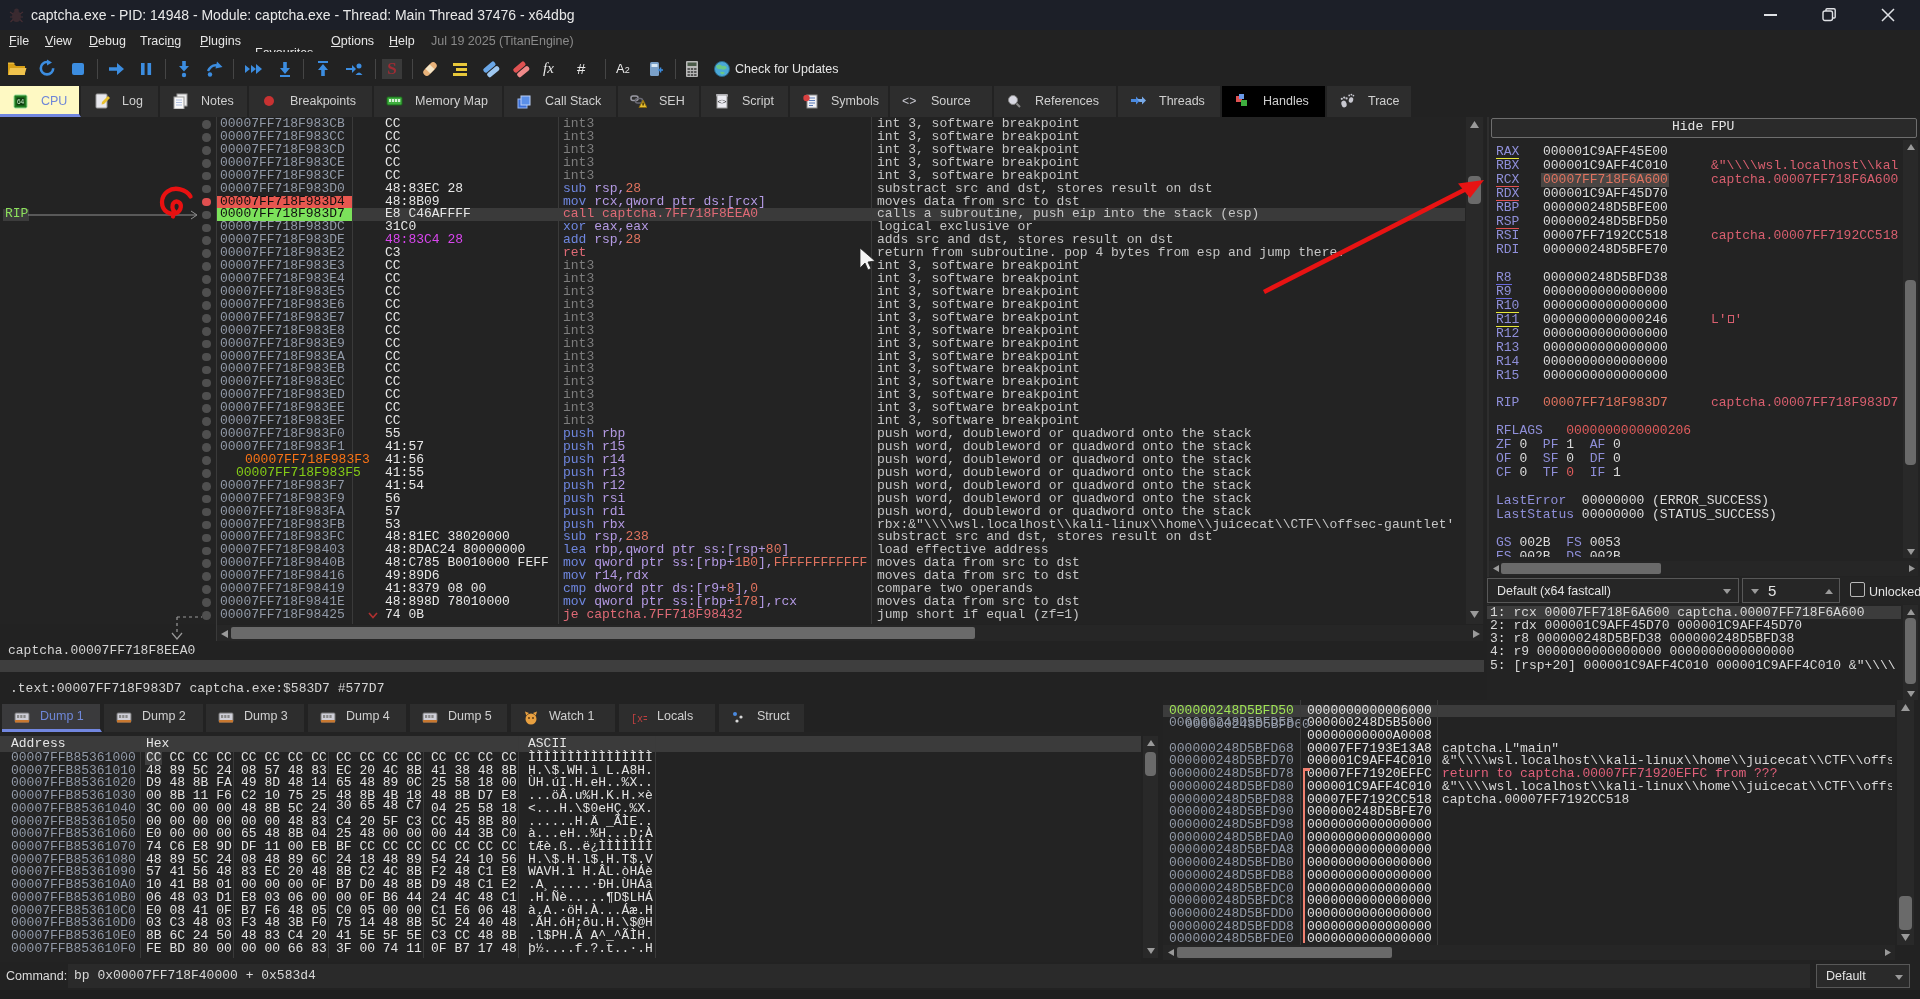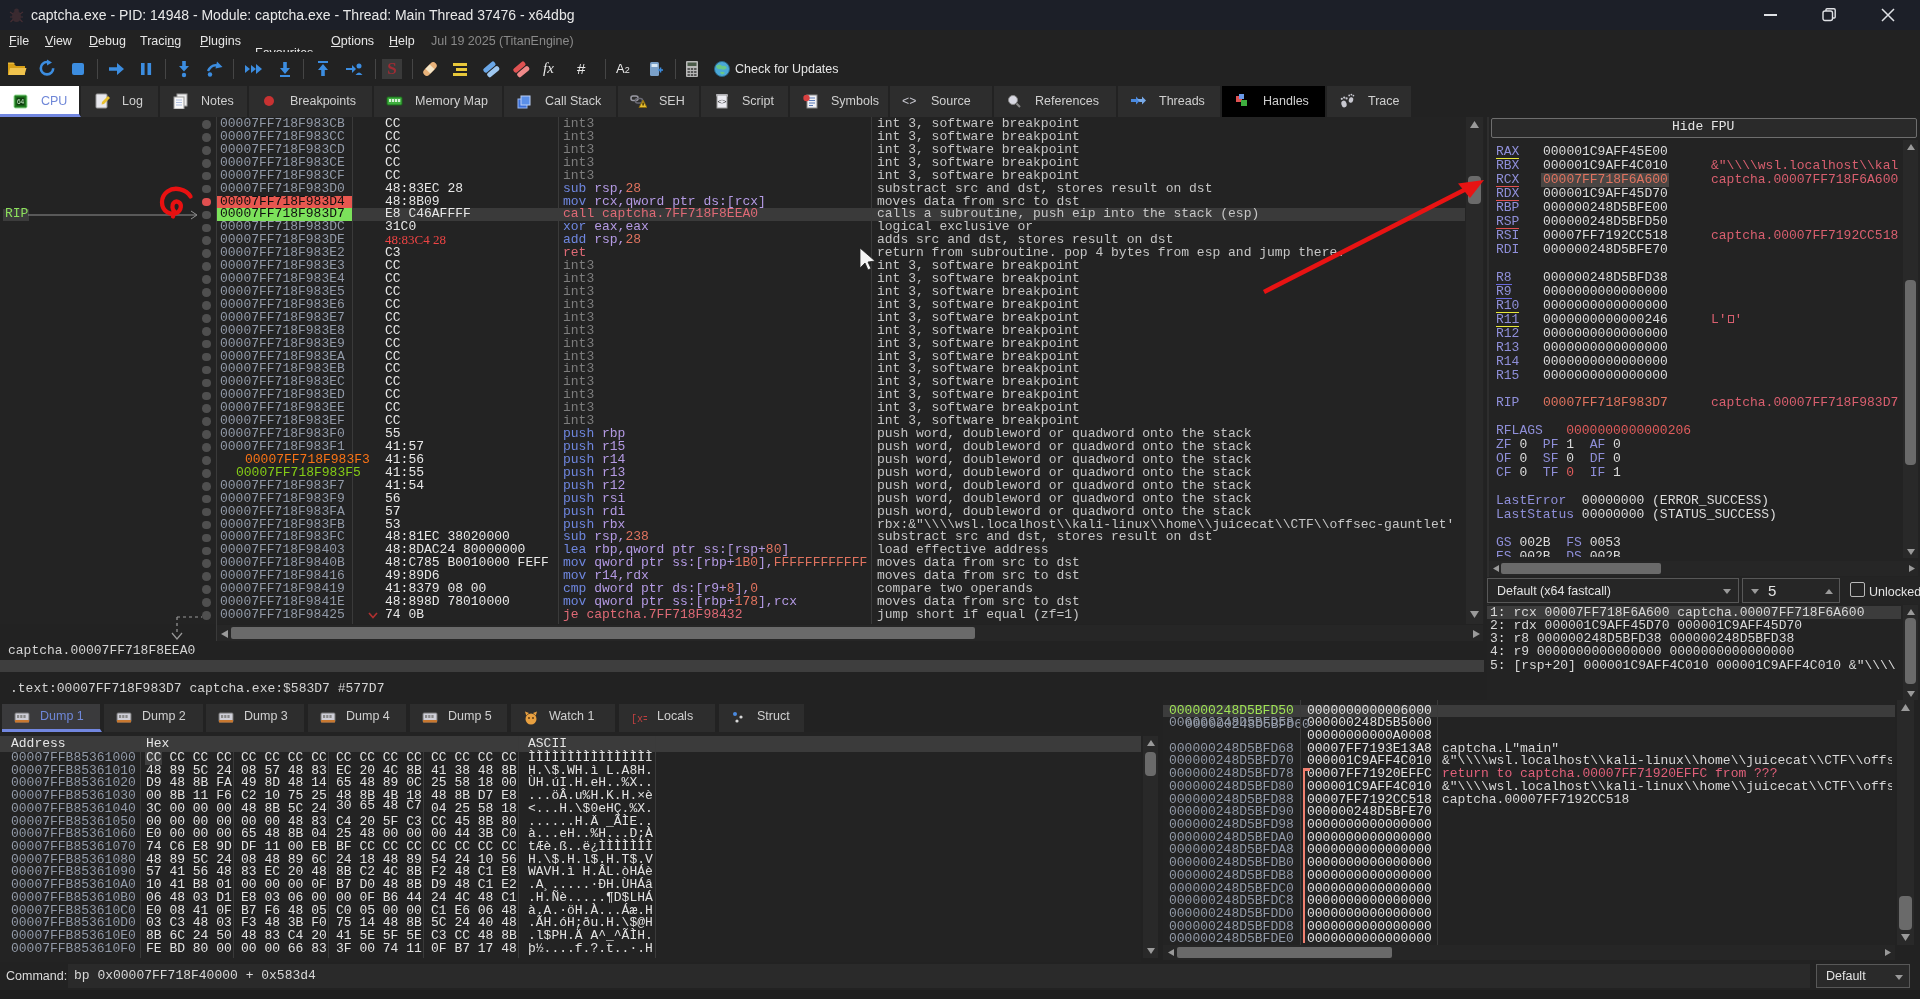--- a/index.html
+++ b/index.html
@@ -148,21 +148,21 @@
       </svg>
 <svg class="abs" style="left:712px;top:7px;" width="20" height="20" viewBox="0 0 20 20">
         <circle cx="10" cy="10" r="7.5" fill="#4aa8d8"></circle>
         <path d="M4 7 Q8 4 10 7 Q14 6 15 9 Q12 12 9 10 Q5 11 4 7 Z" fill="#68c888"></path>
         <path d="M8 13 Q11 12 13 14 Q11 16 9 15 Z" fill="#68c888"></path>
         <circle cx="10" cy="10" r="7.5" fill="none" stroke="#2a6888" stroke-width="1"></circle>
       </svg>
 <div class="r" style="left:735px;top:10px;font-size:12.5px;color:#e6e6e6;">Check for Updates</div>
 </div>
 <div class="abs" style="left:0;top:86px;width:1920px;height:31px;background:#222222;">
-<div class="tab" style="left:0px;width:81px;background:#ffffff;border-bottom:3px solid #7287e0;">
+<div class="tab" style="left:0px;width:81px;background:#fef9c3;border-bottom:3px solid #7287e0;">
 <svg class="abs" style="left:12px;top:7px;" width="17" height="16" viewBox="0 0 17 16">
           <rect x="2" y="2" width="13" height="13" rx="1.5" fill="#1e7a1e" stroke="#9adf9a" stroke-width="1"></rect>
           <rect x="4.5" y="4.5" width="8" height="8" fill="#0f3f0f"></rect>
           <text x="8.5" y="11" font-size="6.5" fill="#c8f0c8" text-anchor="middle" font-family="Liberation Sans">64</text>
         </svg>
 <div class="lbl" style="left:41px;color:#6f87d8;">CPU</div>
 </div>
 <div class="tab" style="left:81px;width:79px;background:#2d2d2d;">
 <svg class="abs" style="left:12px;top:7px;" width="17" height="16" viewBox="0 0 17 16">
           <rect x="3" y="1" width="11" height="14" rx="1" fill="#e8e8ee" stroke="#999"></rect>
@@ -320,21 +320,21 @@
 <div class="r mono" style="left:385px;top:91.44px;color:#e8e8e8;">E8 C46AFFFF</div>
 <div class="r mono" style="left:563px;top:91.44px;width:305px;overflow:hidden;"><span style="color:#df6a76">call captcha.7FF718F8EEA0</span></div>
 <div class="r mono" style="left:877px;top:91.44px;width:586px;overflow:hidden;color:#c6c6c6;">calls a subroutine, push eip into the stack (esp)</div>
 <div class="abs" style="left:202px;top:106.56px;width:8.6px;height:8.6px;border-radius:50%;background:#4f4f4f;"></div>
 <div class="r mono" style="left:220px;top:104.36px;color:#929aa8;">00007FF718F983DC</div>
 <div class="r mono" style="left:385px;top:104.36px;color:#e8e8e8;">31C0</div>
 <div class="r mono" style="left:563px;top:104.36px;width:305px;overflow:hidden;"><span style="color:#6f87e0">xor</span><span style="color:#b49ae4"> eax,eax</span></div>
 <div class="r mono" style="left:877px;top:104.36px;width:586px;overflow:hidden;color:#c6c6c6;">logical exclusive or</div>
 <div class="abs" style="left:202px;top:119.48px;width:8.6px;height:8.6px;border-radius:50%;background:#4f4f4f;"></div>
 <div class="r mono" style="left:220px;top:117.28px;color:#929aa8;">00007FF718F983DE</div>
-<div class="r mono" style="left:385px;top:117.28px;color:#ef4444;font-family:Liberation Serif, serif;">48:83C4 28</div>
+<div class="r mono" style="left:385px;top:117.28px;color:#d946ef;">48:83C4 28</div>
 <div class="r mono" style="left:563px;top:117.28px;width:305px;overflow:hidden;"><span style="color:#6f87e0">add</span><span style="color:#b49ae4"> rsp,<span style="color:#e0735f">28</span></span></div>
 <div class="r mono" style="left:877px;top:117.28px;width:586px;overflow:hidden;color:#c6c6c6;">adds src and dst, stores result on dst</div>
 <div class="abs" style="left:202px;top:132.40px;width:8.6px;height:8.6px;border-radius:50%;background:#4f4f4f;"></div>
 <div class="r mono" style="left:220px;top:130.20px;color:#929aa8;">00007FF718F983E2</div>
 <div class="r mono" style="left:385px;top:130.20px;color:#e8e8e8;">C3</div>
 <div class="r mono" style="left:563px;top:130.20px;width:305px;overflow:hidden;"><span style="color:#df6a76">ret</span></div>
 <div class="r mono" style="left:877px;top:130.20px;width:586px;overflow:hidden;color:#c6c6c6;">return from subroutine. pop 4 bytes from esp and jump there.</div>
 <div class="abs" style="left:202px;top:145.32px;width:8.6px;height:8.6px;border-radius:50%;background:#4f4f4f;"></div>
 <div class="r mono" style="left:220px;top:143.12px;color:#929aa8;">00007FF718F983E3</div>
 <div class="r mono" style="left:385px;top:143.12px;color:#e8e8e8;">CC</div>

